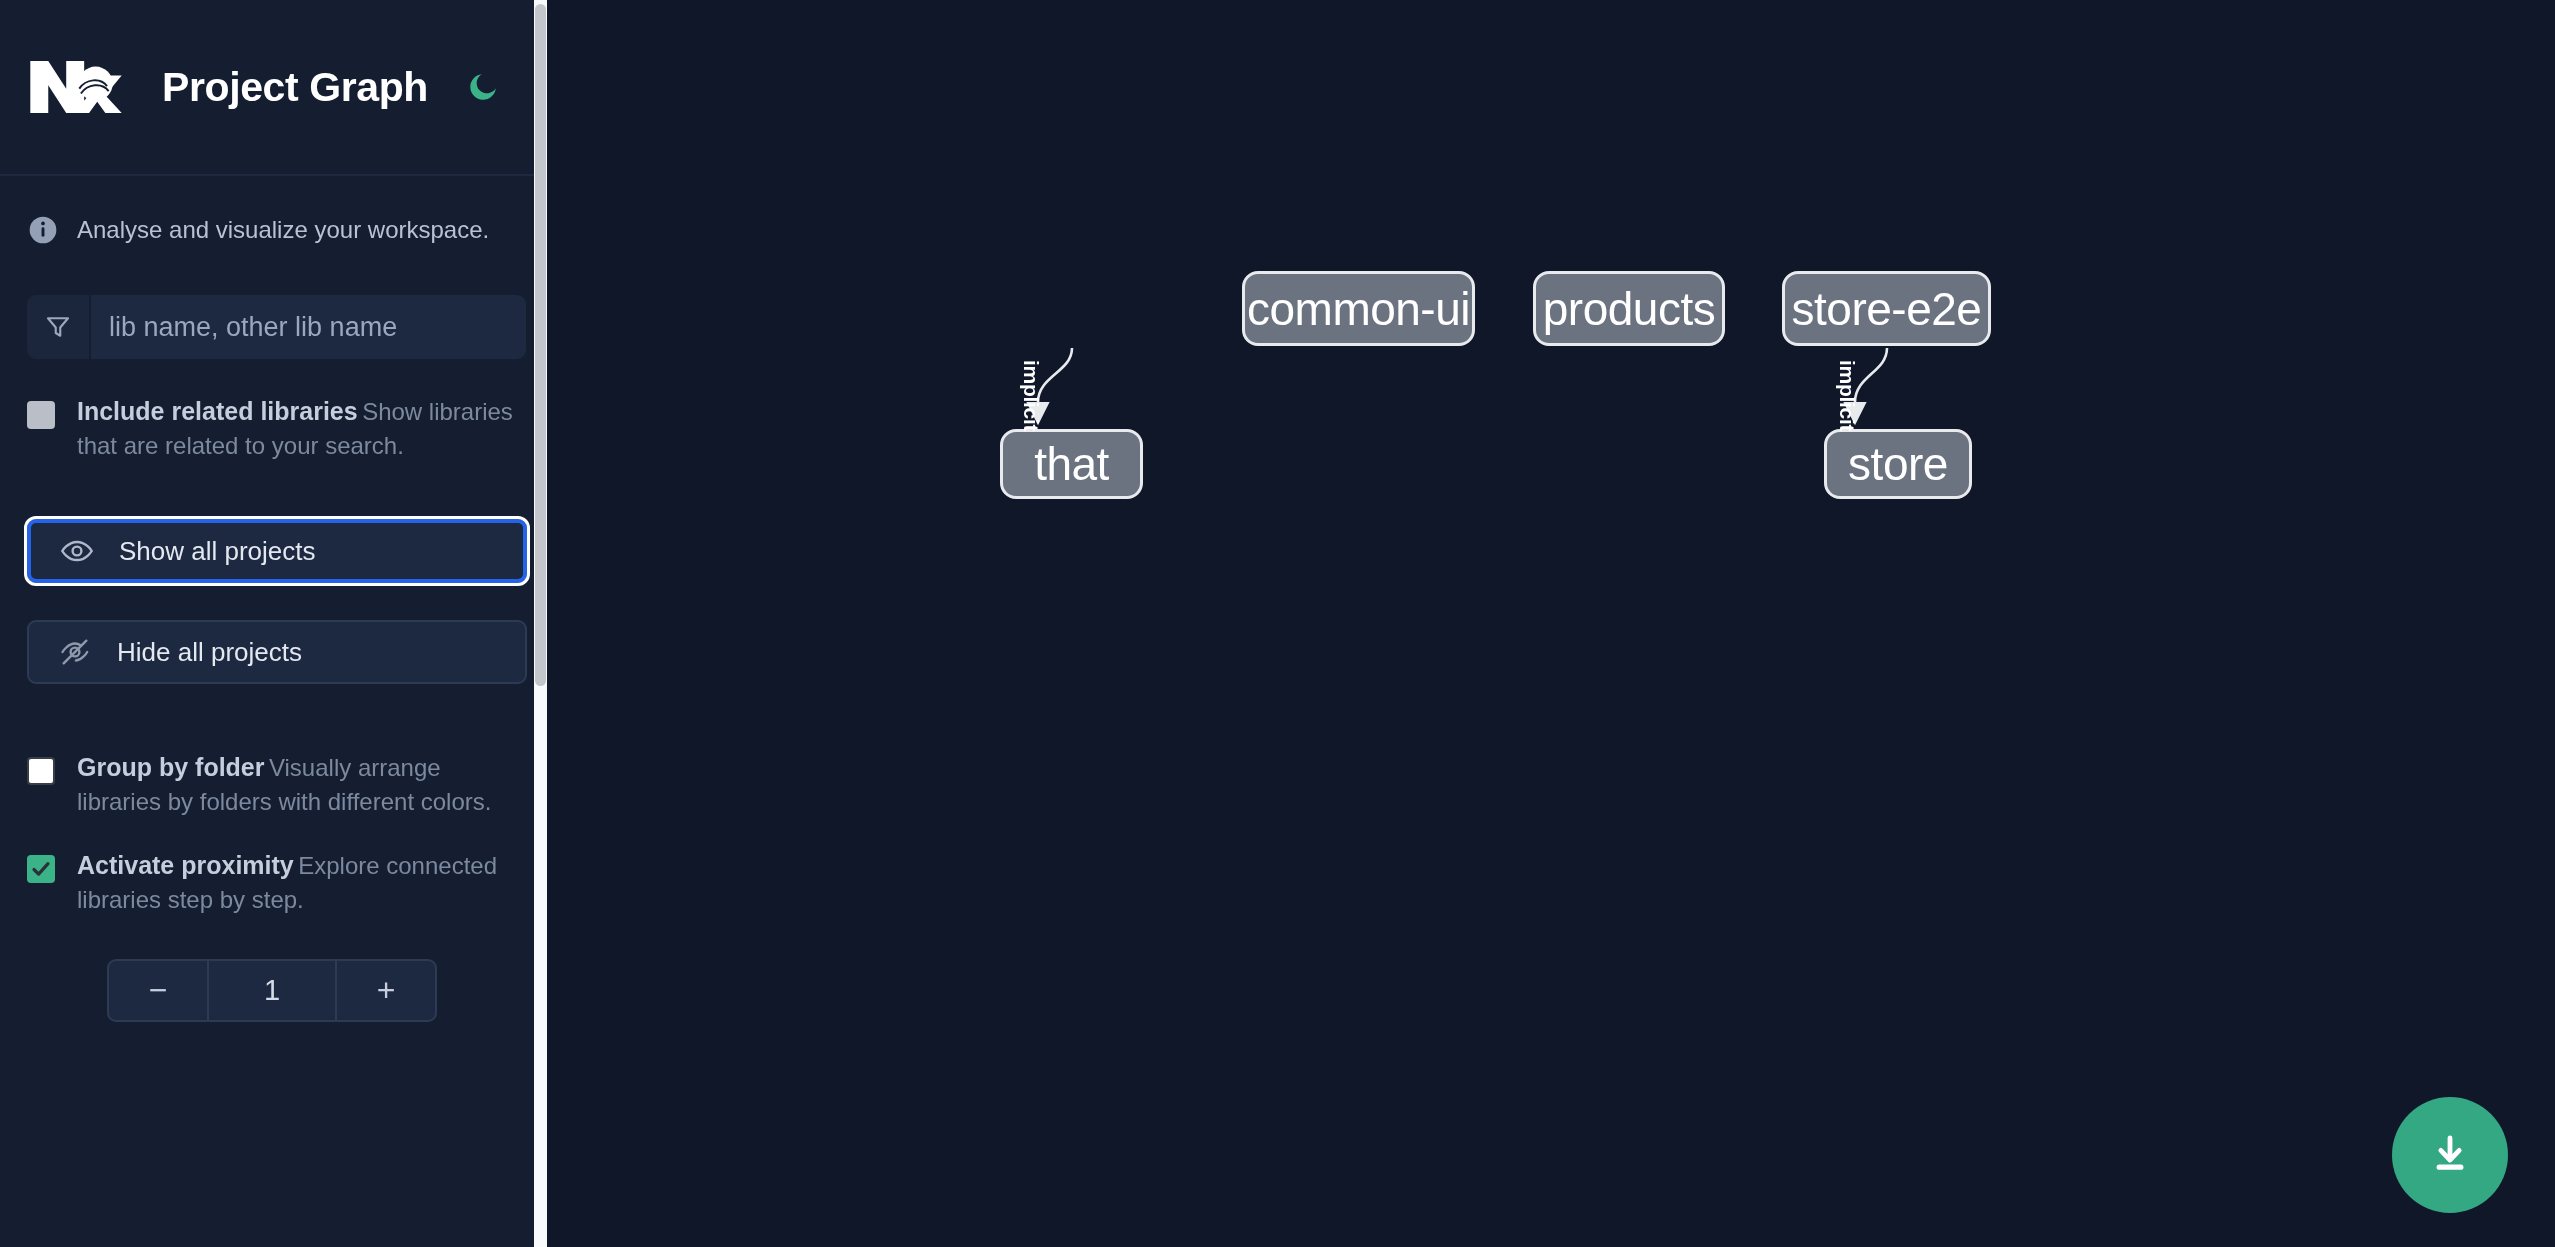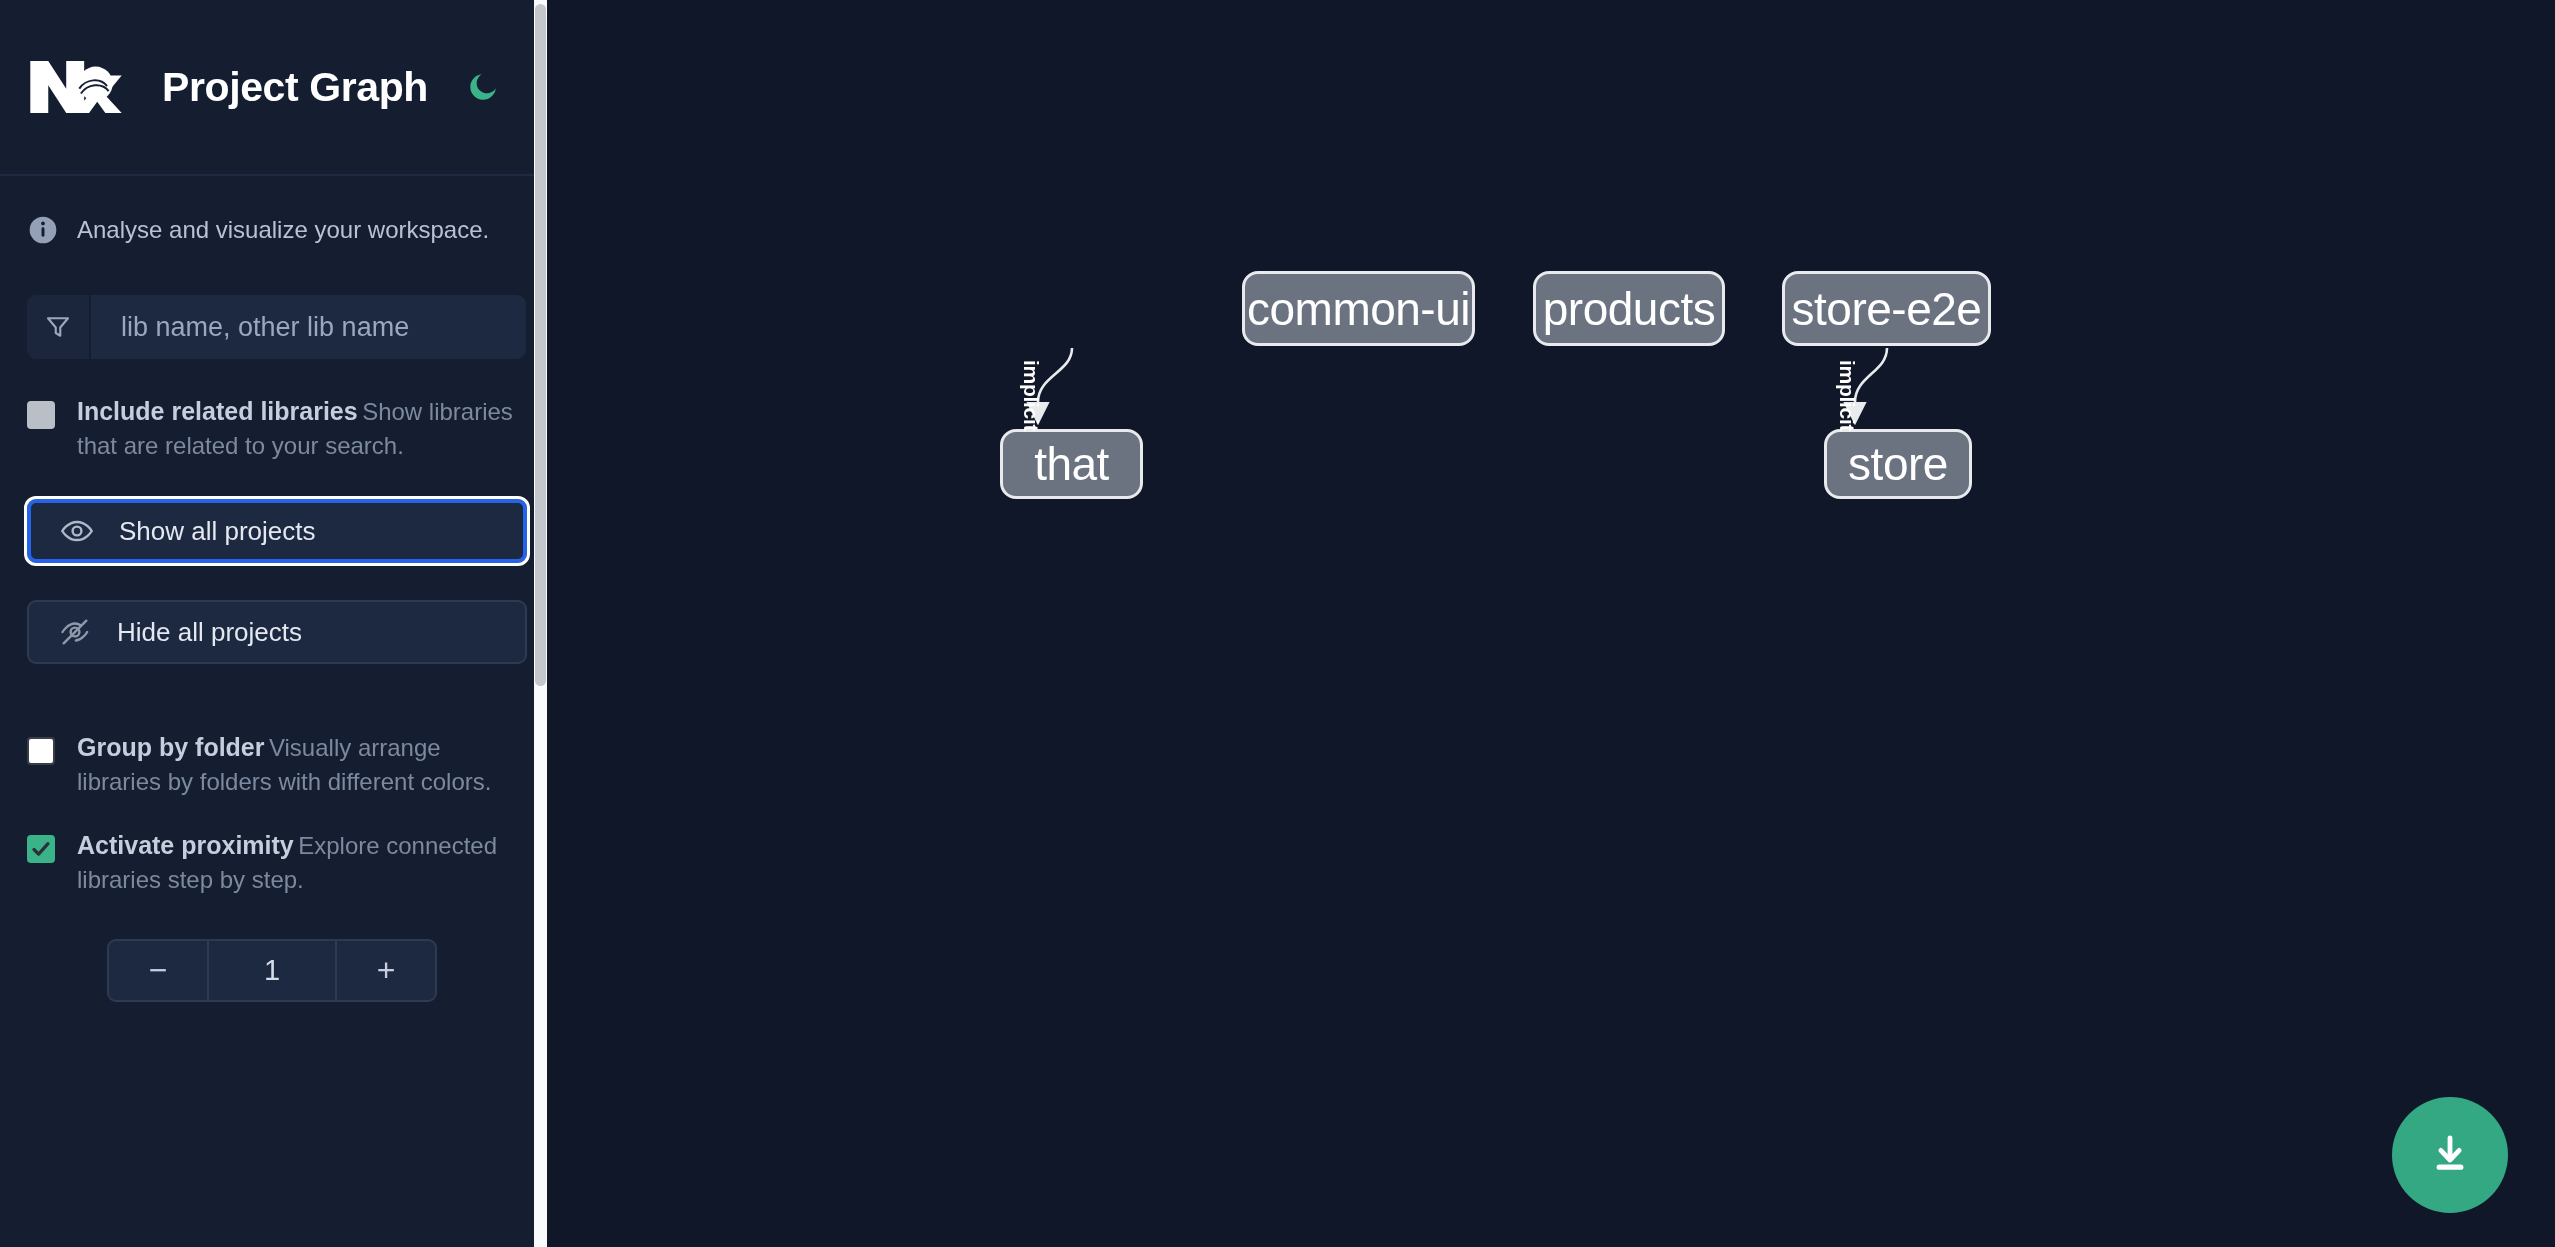--- a/index.html
+++ b/index.html
@@ -71,21 +71,20 @@
   .sb-body { padding: 0 27px; }
 
   .filter-field {
     margin-top: 49px;
     height: 64px;
     display: flex;
     align-items: stretch;
     background: #1d2940;
     border-radius: 9px;
     overflow: hidden;
-    gap: 12px;
   }
   .filter-icon-box {
     width: 64px;
     display: flex; align-items: center; justify-content: center;
     background: #1b263c;
     border-right: 2px solid #141e30;
   }
   .filter-input {
     flex: 1;
     border: 0;
@@ -126,21 +125,21 @@
     line-height: 1.25;
   }
   .check-desc {
     color: #7c899f;
     font-size: 24px;
     line-height: 1.42;
     margin-top: 4px;
     max-width: 440px;
   }
 
-  .proj-btns { margin-top: 36px; }
+  .proj-btns { margin-top: 56px; }
   .pbtn {
     height: 64px;
     width: 500px;
     display: flex;
     align-items: center;
     padding-left: 26px;
     border-radius: 9px;
     background: #1d2940;
     border: 2px solid #2d3a53;
     color: #e3e8f1;

